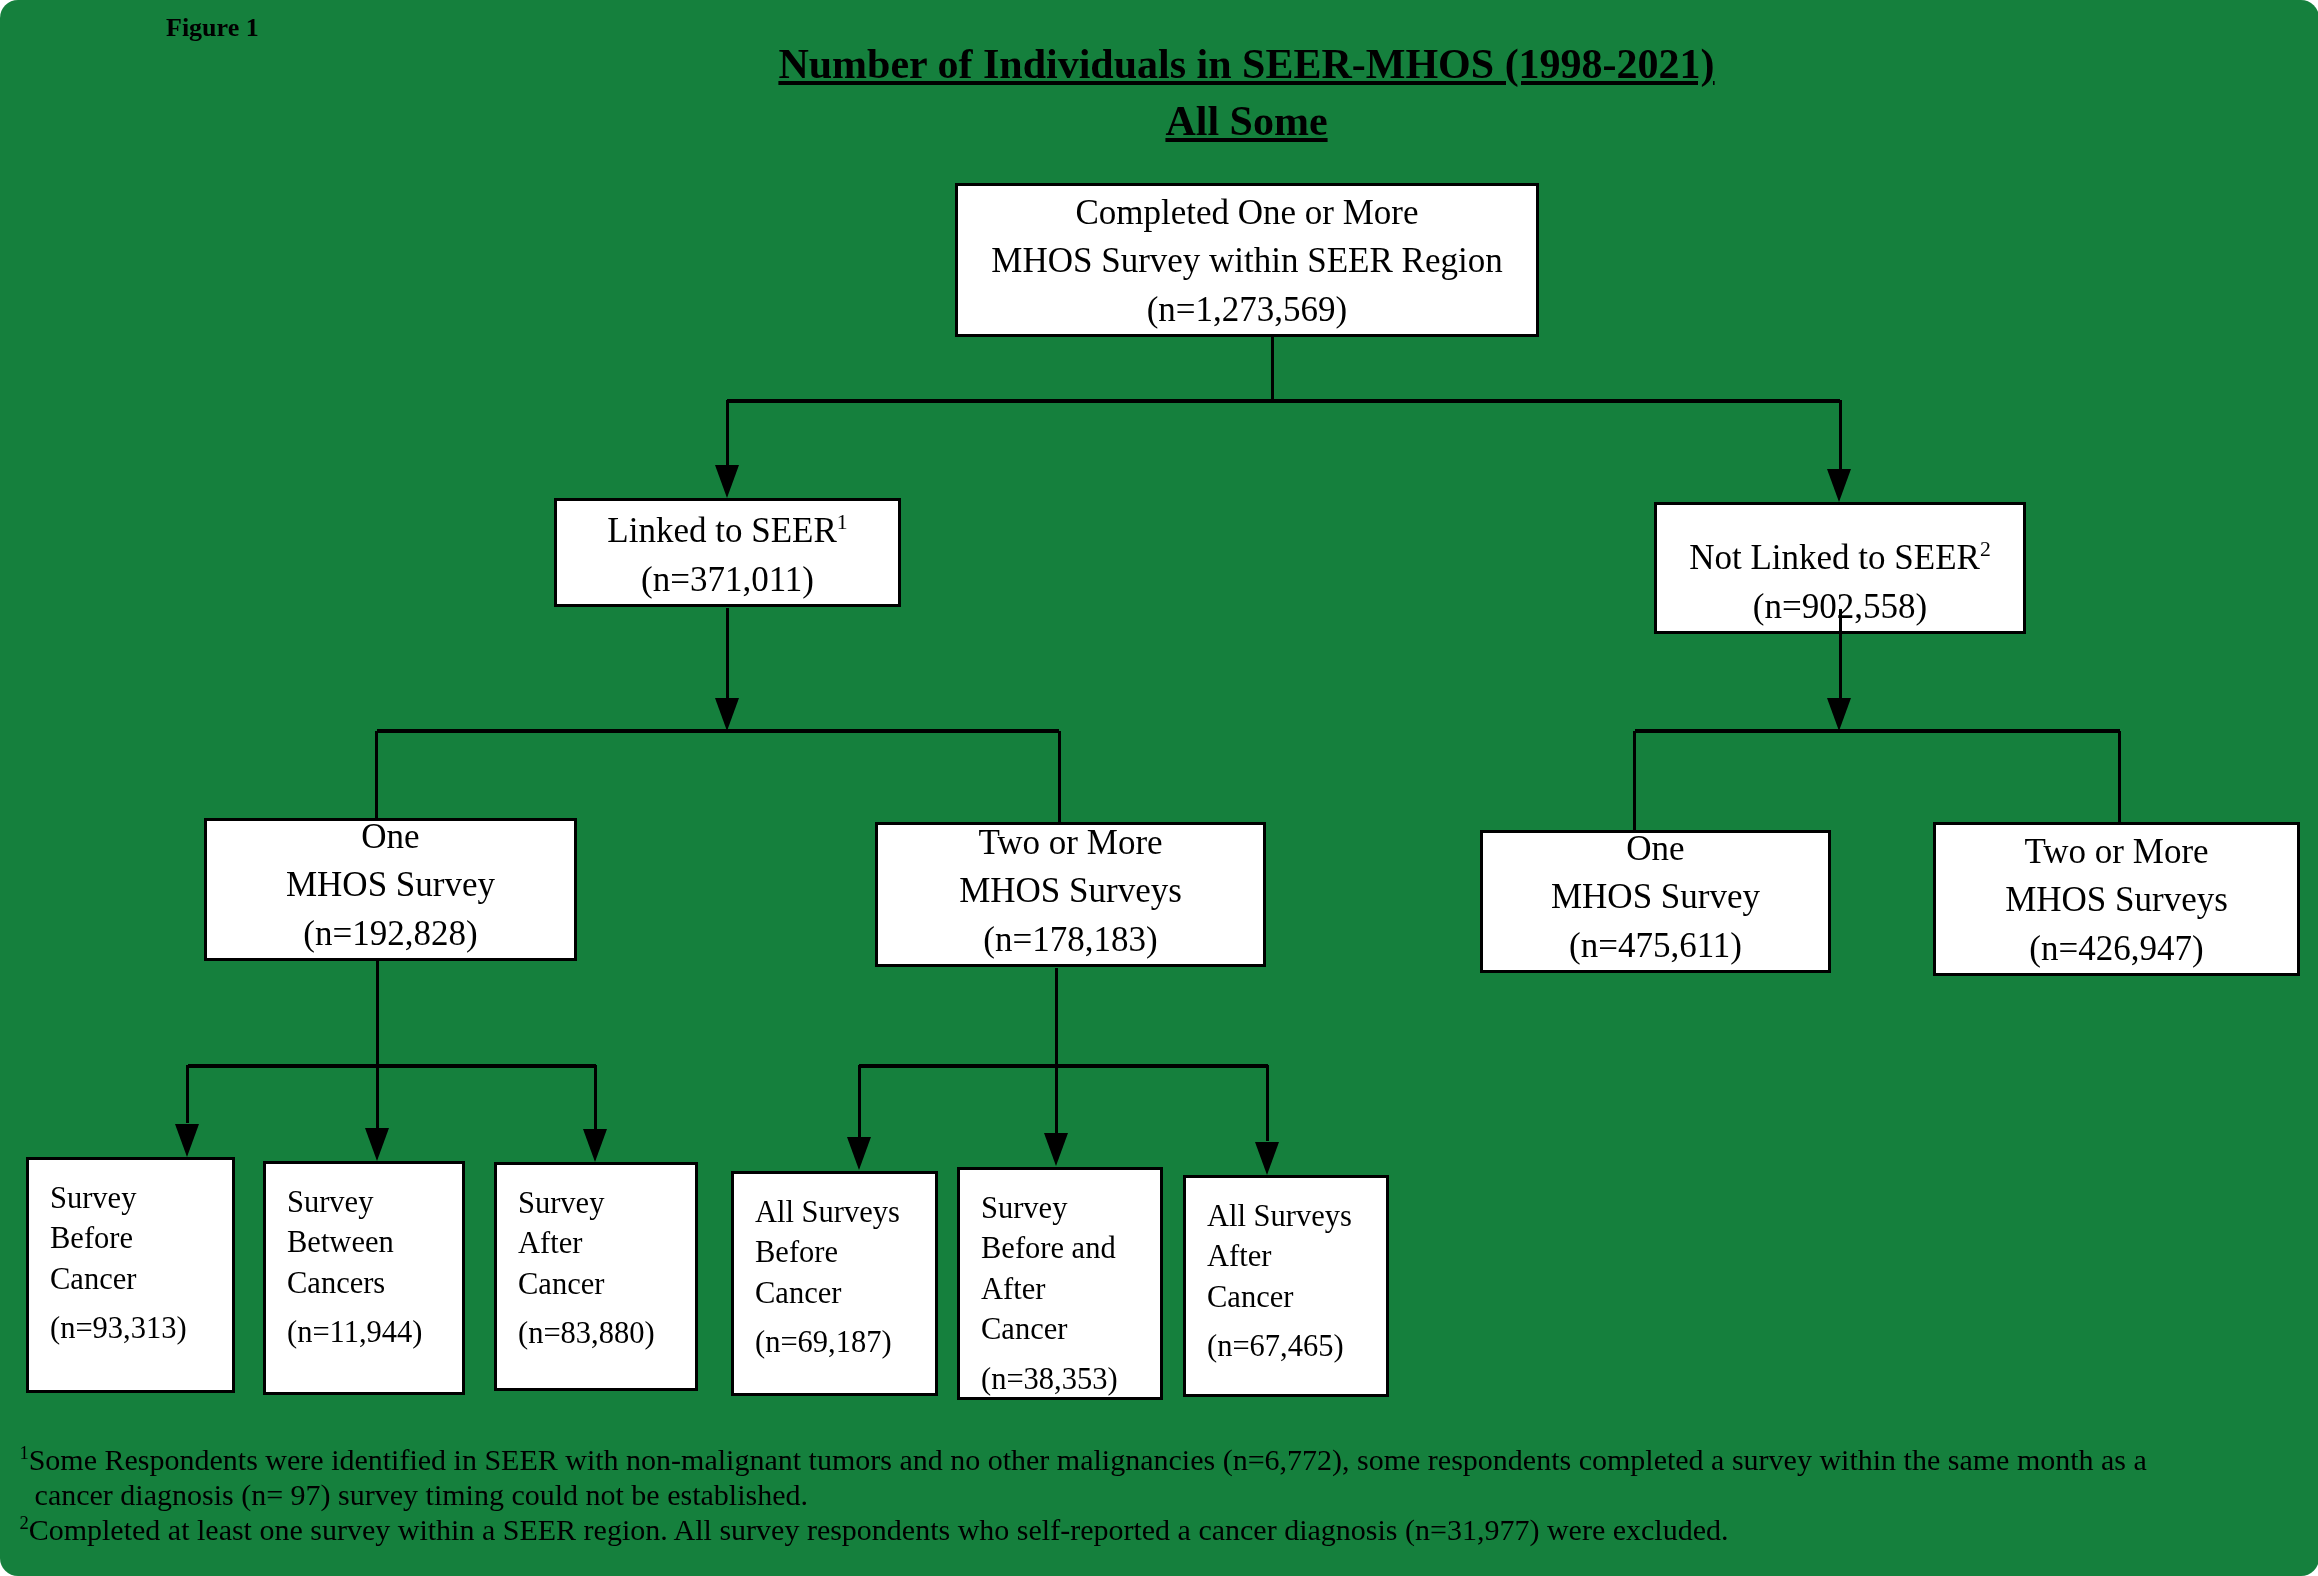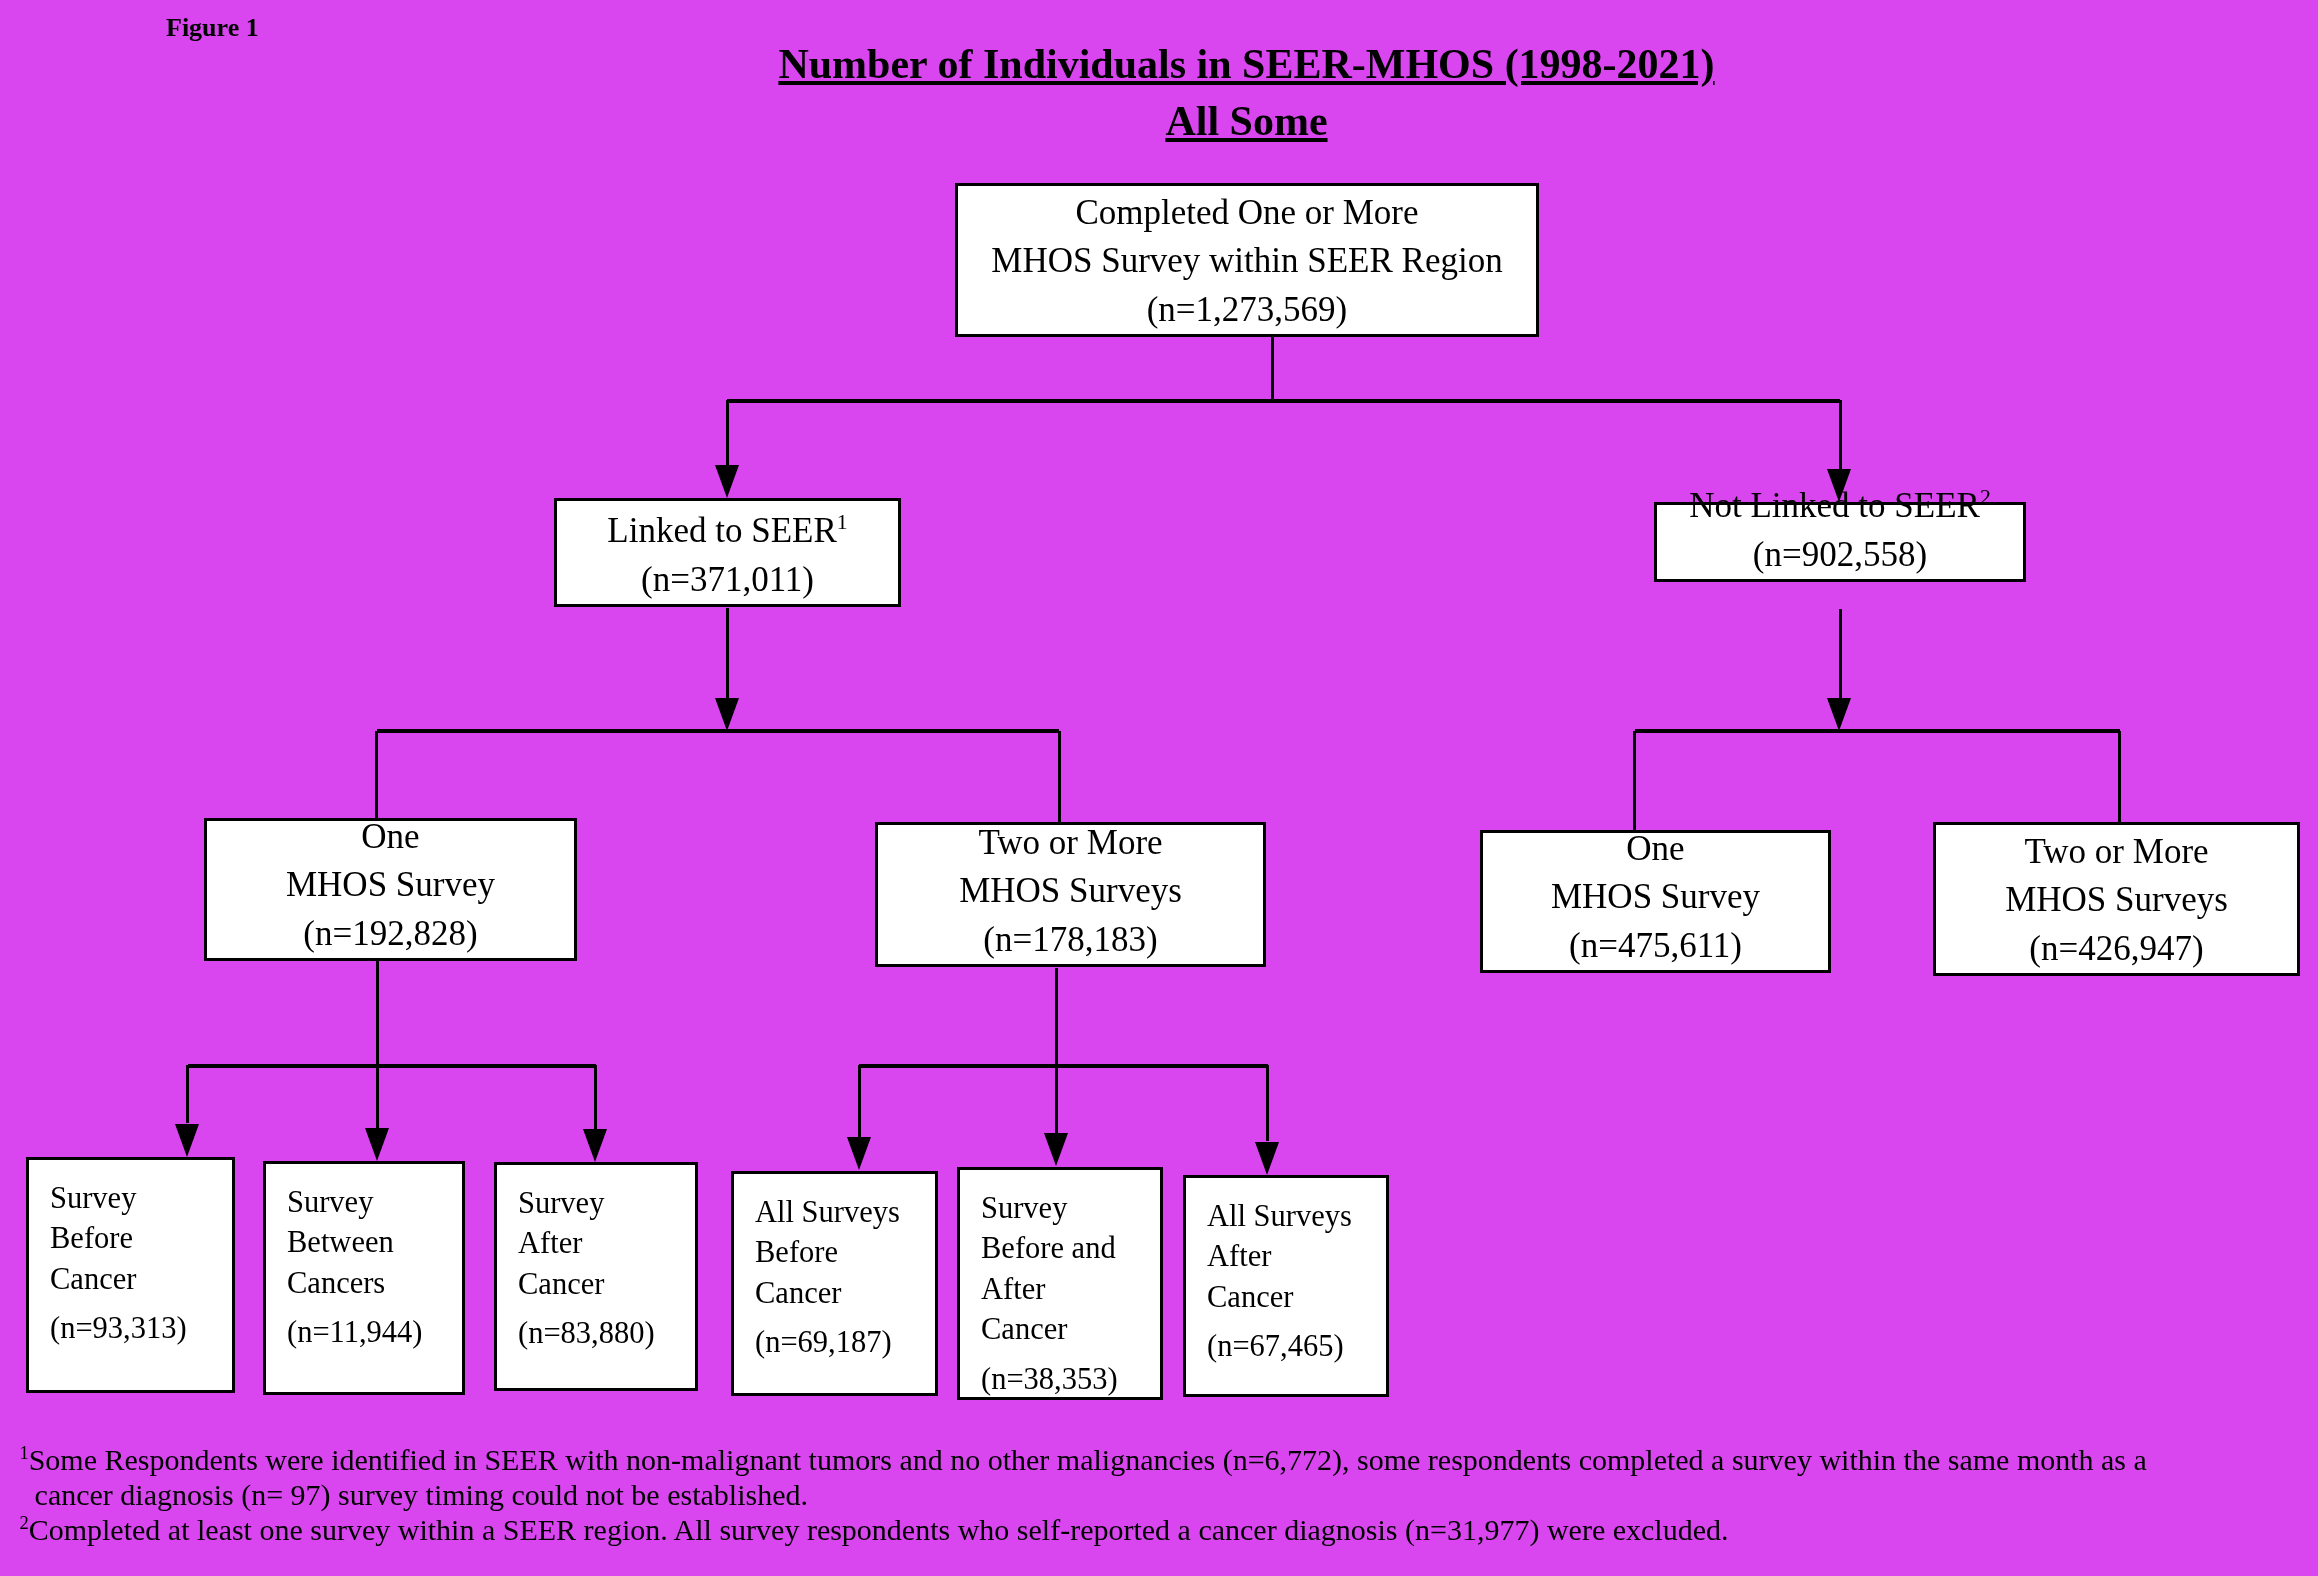--- a/index.html
+++ b/index.html
@@ -1,23 +1,24 @@
 <!DOCTYPE html>
 <html style="font-size:11px"><head>
 <meta charset="utf-8">
 <style>
   html, body { margin: 0; padding: 0; background: #ffffff; }
   #page {
     position: relative;
     width: 2319px;
     height: 1576px;
-    background: #d946ef;
+    background: #15803d;
     font-family: "Liberation Serif", "DejaVu Serif", serif;
     color: #000000;
     overflow: hidden;
+    border-radius: 18px;
   }
   .figure-label {
     position: absolute;
     font-size: 26px;
     font-weight: bold;
   }
   .title-block {
     position: absolute;
     left: 554px; top: 36px; width: 1385px;
     text-align: center;
@@ -94,21 +95,21 @@
   <div class="hline" style="left:727px; top:399px; width:1113px;"></div>
   <div class="vline" style="left:726px; top:400px; height:65px;"></div>
   <div class="arrowhead" style="left:715px; top:465px;"></div>
   <div class="vline" style="left:1839px; top:400px; height:69px;"></div>
   <div class="arrowhead" style="left:1827px; top:469px;"></div>
 
   <div class="box upper" style="left:554px; top:498px; width:347px; height:109px;">
     <div class="box-line"><span>Linked to SEER</span><sup>1</sup></div>
     <div class="box-line">(n=371,011)</div>
   </div>
-  <div class="box upper" style="left:1654px; top:502px; width:372px; height:80px;">
+  <div class="box upper" style="left:1654px; top:502px; width:372px; height:132px;">
     <div class="box-line"><span>Not Linked to SEER</span><sup>2</sup></div>
     <div class="box-line">(n=902,558)</div>
   </div>
 
   <div class="vline" style="left:726px; top:608px; height:91px;"></div>
   <div class="arrowhead" style="left:715px; top:698px;"></div>
   <div class="hline" style="left:377px; top:729px; width:682px;"></div>
   <div class="vline" style="left:375px; top:731px; height:87px;"></div>
   <div class="vline" style="left:1058px; top:731px; height:91px;"></div>
 

